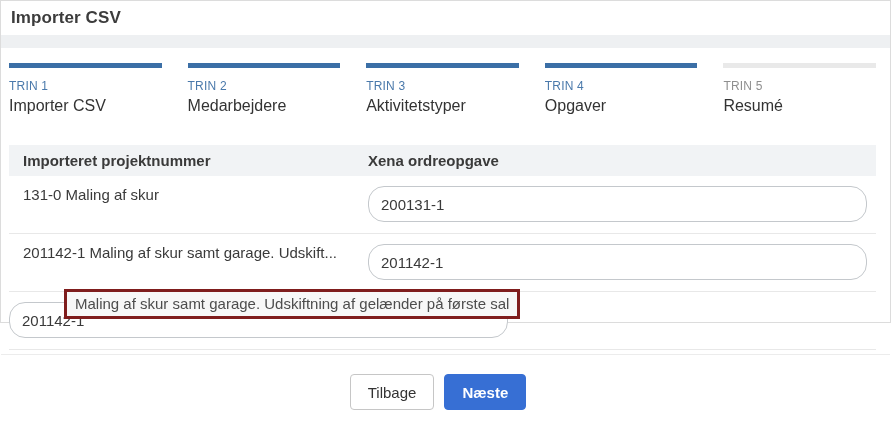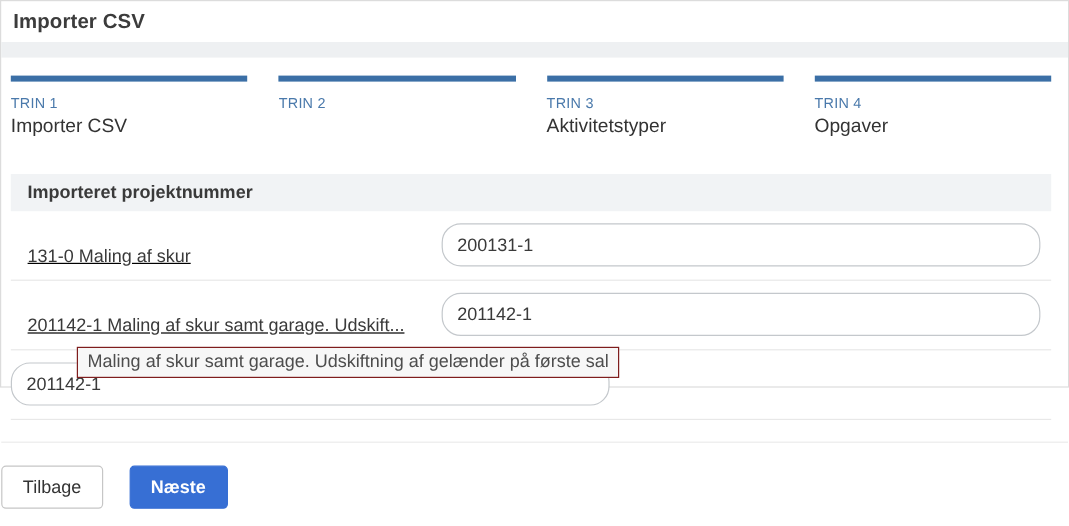--- a/index.html
+++ b/index.html
@@ -67,24 +67,23 @@
   .map-table { margin: 29px 14px 0 8px; }
   .thead {
     display: flex; align-items: center;
     height: 31px;
     background: var(--table_header_bg);
     font-size: 15px; font-weight: 700; color: #3a3a3a;
   }
   .col-project { width: 359px; padding-left: 14px; flex: none; }
   .col-task { flex: 1; }
   .trow {
-    display: flex; align-items: flex-end;
+    display: flex; align-items: flex-start;
     padding: 10px 0 11px 0;
     border-bottom: 1px solid var(--row_border);
-    text-decoration: underline;
   }
   .cell-project {
     width: 359px; flex: none;
     padding-left: 14px; padding-right: 10px;
     font-size: 15px; color: #3a3a3a;
     white-space: nowrap; overflow: hidden;
   }
   .cell-task { flex: 1; }
   .cell-task input {
     width: 499px; height: 36px;
@@ -94,32 +93,32 @@
     font-size: 15px; color: #3a3a3a;
     font-family: "Liberation Sans", sans-serif;
     background: #ffffff;
     outline: none;
   }
   
   .tooltip {
     position: absolute;
     left: 63px; top: 288px;
     background: #f7f7f7;
-    border: 1px solid #7f1d1d;
+    border: 3px solid #7f1d1d;
     padding: 3px 8px 4px 8px;
     font-size: 15px; color: #4d4d4d;
     white-space: nowrap;
     z-index: 10;
   }
   
   .footer {
-    margin-top: 18px;
+    margin-top: 4px;
     border-top: 1px solid #ececec;
     padding: 19px 15px 0 0;
-    display: flex; justify-content: flex-start; gap: 22px;
+    display: flex; justify-content: center; gap: 10px;
   }
   .btn {
     height: 36px;
     border-radius: 4px;
     font-size: 15px;
     font-family: "Liberation Sans", sans-serif;
     cursor: pointer;
   }
   .btn-back {
     background: #ffffff;
@@ -147,36 +146,43 @@
 
   <div class="steps">
     <div class="step active">
       <div class="bar"></div>
       <div class="trin">TRIN 1</div>
       <div class="name">Importer CSV</div>
     </div>
     <div class="step active">
       <div class="bar"></div>
       <div class="trin">TRIN 2</div>
+      <div class="name">Medarbejdere</div>
     </div>
     <div class="step active">
       <div class="bar"></div>
       <div class="trin">TRIN 3</div>
       <div class="name">Aktivitetstyper</div>
     </div>
     <div class="step active">
       <div class="bar"></div>
       <div class="trin">TRIN 4</div>
       <div class="name">Opgaver</div>
+    </div>
+    <div class="step">
+      <div class="bar"></div>
+      <div class="trin">TRIN 5</div>
+      <div class="name">Resumé</div>
     </div>
   </div>
 
   <div class="map-table">
     <div class="thead">
       <div class="col-project">Importeret projektnummer</div>
+      <div class="col-task">Xena ordreopgave</div>
     </div>
 
     <div class="trow">
       <div class="cell-project">131-0 Maling af skur</div>
       <div class="cell-task">
         <input type="text" value="200131-1" style="">
       </div>
     </div>
 
     <div class="trow">

